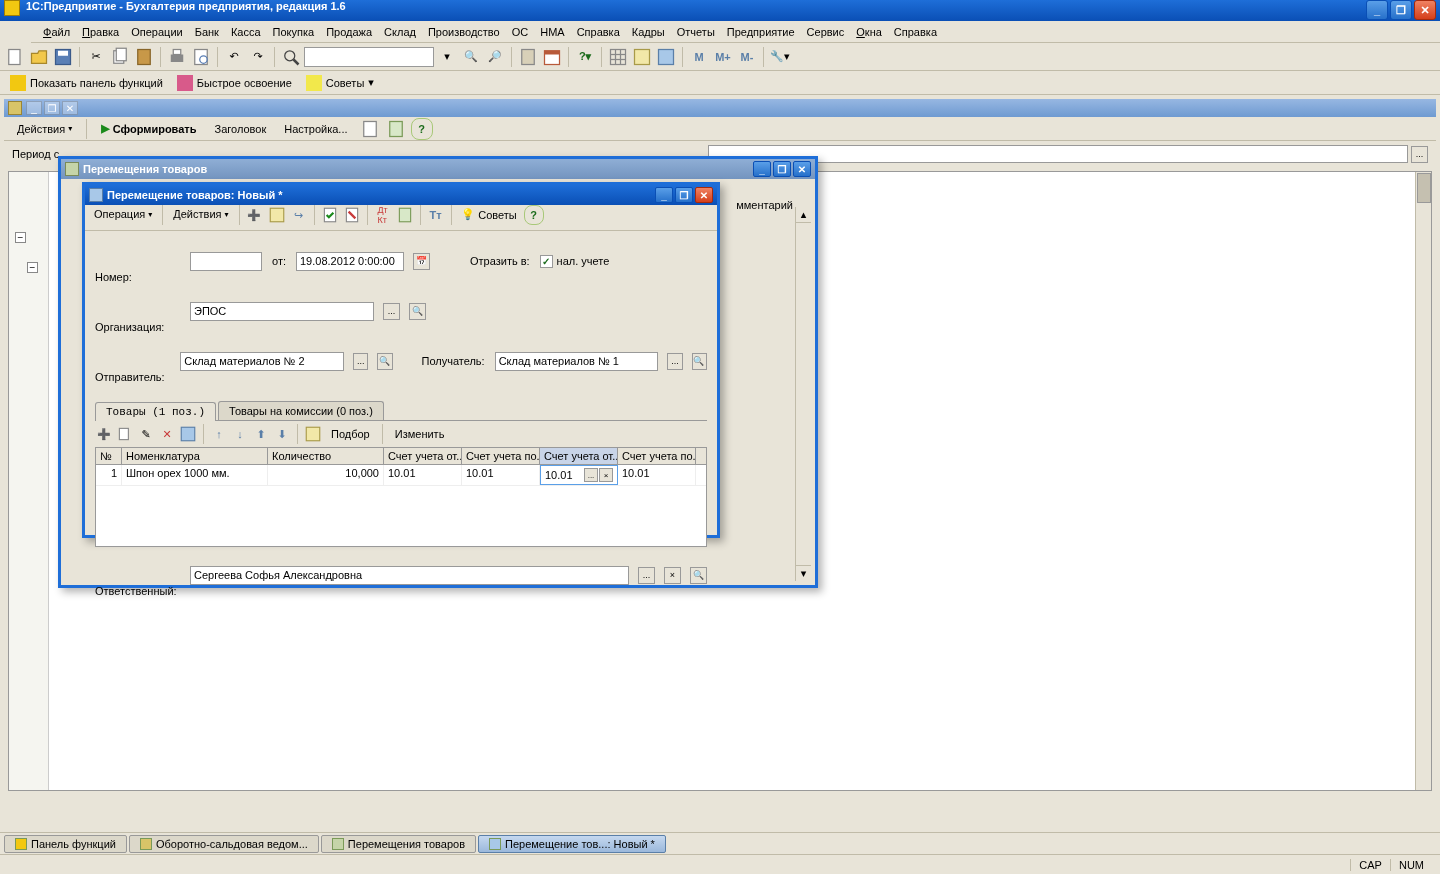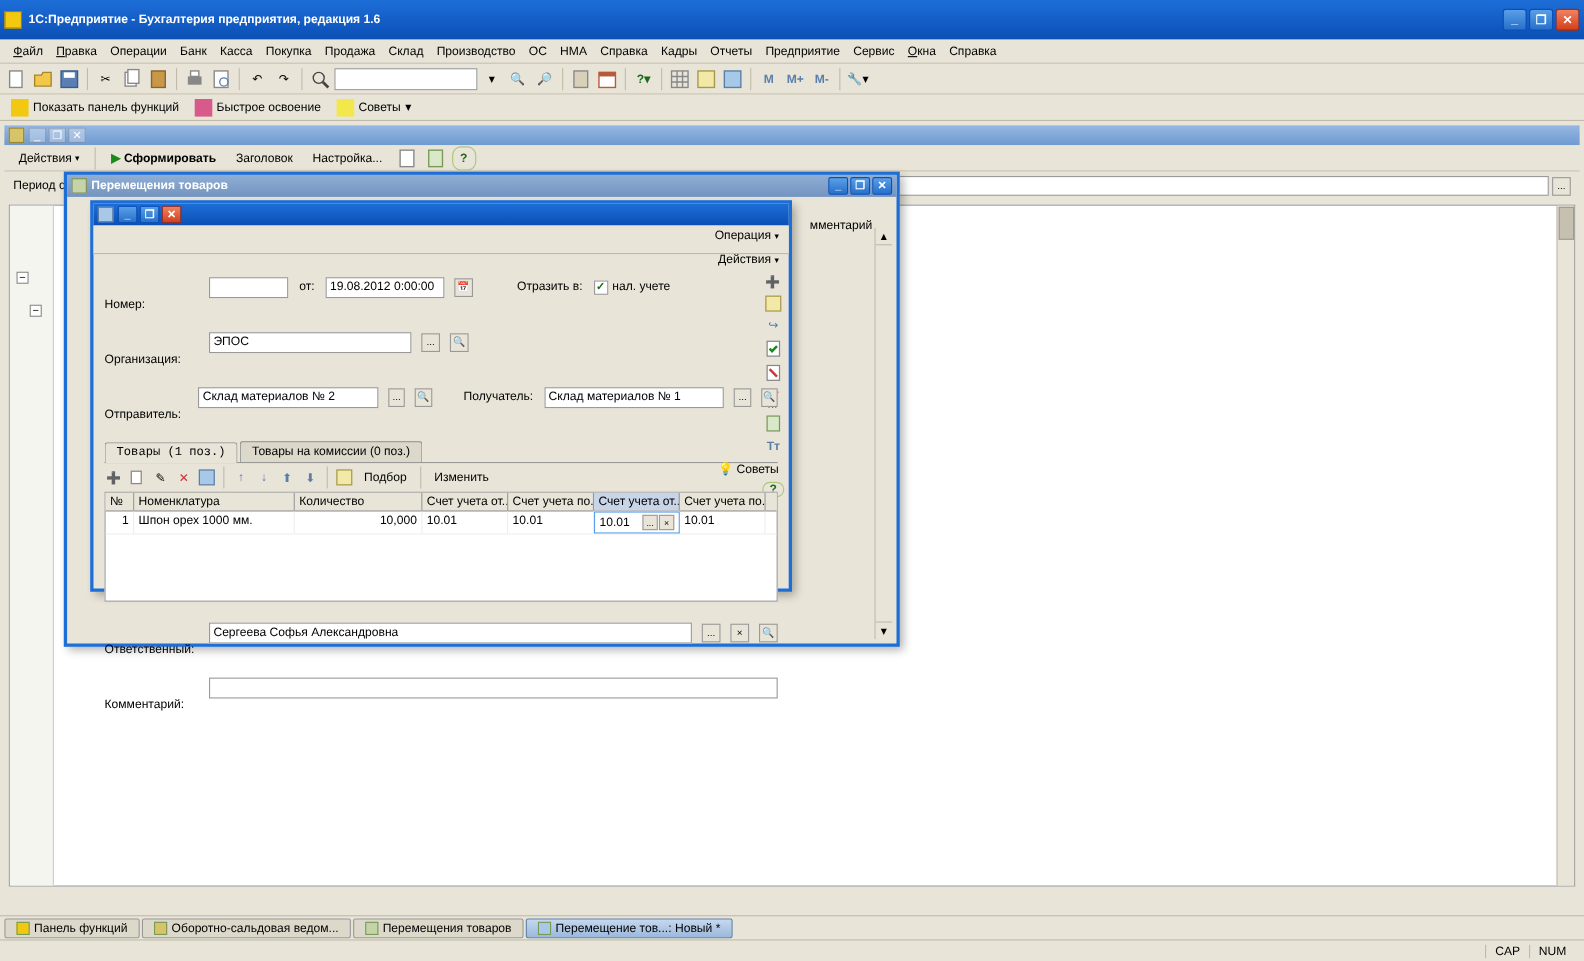--- a/index.html
+++ b/index.html
@@ -1,27 +1,27 @@
 <!DOCTYPE html>
 <html><head>
 <meta charset="utf-8">
 <style>
 * { box-sizing: border-box; margin: 0; padding: 0; font-family: Tahoma, Arial, sans-serif; font-size: 11px; }
 body { background: #e8e4d8; width: 1440px; height: 874px; overflow: hidden; position: relative; }
 
 
-.titlebar { background: linear-gradient(#1e6ed8, #0a4fb5); height: 36px; display: flex; align-items: center; padding: 0 4px; color: white; font-weight: bold; }
+.titlebar { background: linear-gradient(#1e6ed8, #0a4fb5); height: 21px; display: flex; align-items: flex-start; padding: 0 4px; color: white; font-weight: bold; }
 .titlebar .app-icon { width: 16px; height: 16px; background: #f2c811; margin-right: 6px; border: 1px solid #a27f05; }
 .titlebar-text { flex: 1; }
 .win-btns { display: flex; gap: 2px; }
 .win-btn { width: 22px; height: 20px; background: linear-gradient(#5a9fe8,#2670ca); border: 1px solid #0a4fb5; border-radius: 3px; display: flex; align-items: center; justify-content: center; color: white; font-weight: bold; cursor: pointer; }
 .win-btn.close { background: linear-gradient(#f08262,#d43f1b); border-color:#a72a0c; }
 
 
-.menubar { background: #e8e4d8; height: 22px; display: flex; align-items: center; padding: 0 6px; border-bottom: 1px solid #c0bba8; }
+.menubar { background: #e8e4d8; height: 22px; display: flex; align-items: center; padding: 0 6px; border-bottom: 1px solid #c0bba8; margin-left: 31px; }
 .menubar span { padding: 2px 6px; cursor: pointer; }
 .menubar span u { text-decoration: underline; }
 
 
 .toolbar { background: #e8e4d8; height: 28px; display: flex; align-items: center; padding: 0 4px; border-bottom: 1px solid #c0bba8; gap: 2px; }
 .tb-btn { width: 22px; height: 22px; display: flex; align-items: center; justify-content: center; cursor: pointer; border: 1px solid transparent; border-radius: 2px; }
 .tb-sep { width: 1px; height: 20px; background: #c0bba8; margin: 0 3px; }
 .tb-input { height: 20px; border: 1px solid #999; background: white; padding: 0 4px; }
 .tb-text { padding: 2px 6px; cursor: pointer; display: flex; align-items: center; gap: 4px; }
 .sub-titlebar { background: linear-gradient(#97b7e2,#6e9ad1); height: 18px; display:flex; align-items:center; color: #fff; padding: 0 4px; font-size: 11px; margin: 4px 4px 0 4px; }
@@ -45,21 +45,21 @@
 
 .modal { position:absolute; background:#e8e4d8; border:3px solid #1e6ed8; box-shadow: 4px 4px 8px rgba(0,0,0,0.3); }
 .modal-titlebar { background: linear-gradient(#1e6ed8,#0a4fb5); height:20px; display:flex; align-items:center; color:white; padding:0 4px; font-weight:bold; }
 .modal-titlebar.inactive { background: linear-gradient(#8faed5,#7394bf); }
 .modal-titlebar .micon { width:14px; height:14px; background:#c5d4a8; margin-right:4px; border:1px solid #7a8a58; }
 .modal-titlebar-text { flex:1; }
 .modal-win-btns { display:flex; gap:2px; }
 .modal-win-btn { width:18px; height:16px; background:linear-gradient(#5a9fe8,#2670ca); border:1px solid #0a4fb5; border-radius:2px; display:flex; align-items:center; justify-content:center; color:white; font-weight:bold; cursor:pointer; font-size:10px; }
 .modal-win-btn.close { background:linear-gradient(#f08262,#d43f1b); border-color:#a72a0c; }
 
-.modal-toolbar { background:#e8e4d8; height:26px; display:flex; align-items:flex-end; padding:0 4px; gap:2px; border-bottom:1px solid #c0bba8;flex-direction:column; }
+.modal-toolbar { background:#e8e4d8; height:26px; display:flex; align-items:flex-start; padding:0 4px; gap:2px; border-bottom:1px solid #c0bba8; }
 .modal-toolbar .mtb-btn { padding:2px 4px; cursor:pointer; border:1px solid transparent; display:flex; align-items:center; gap:3px; }
 .modal-toolbar .mtb-btn.dropdown::after { content:" ▾"; font-size:8px; }
 .modal-toolbar .mtb-icon { width:20px; height:20px; display:flex; align-items:center; justify-content:center; cursor:pointer; border:1px solid transparent; }
 
 .form-area { padding: 8px 10px; }
 .form-row { display:flex; align-items:center; margin-bottom: 6px; gap: 10px; }
 .form-label { width: 85px; margin-top: 32px; }
 .form-input { height:19px; border:1px solid #999; background:white; padding:0 3px; display:flex; align-items:center; }
 .select-btn { width:17px; height:17px; border:1px solid #999; background:#e8e4d8; display:flex; align-items:center; justify-content:center; cursor:pointer; font-size:9px; margin-left:-1px; }
 
@@ -306,20 +306,21 @@
   <div style="position:absolute; right:4px; top:48px; bottom:4px; width:16px; background:#e8e4d8; border-left:1px solid #c0bba8;">
     <div style="height:16px; display:flex; align-items:center; justify-content:center; border-bottom:1px solid #c0bba8">▴</div>
     <div style="position:absolute; bottom:0; height:16px; width:100%; display:flex; align-items:center; justify-content:center; border-top:1px solid #c0bba8">▾</div>
   </div>
   <div style="position:absolute; right:22px; top:40px; font-size:11px;">мментарий</div>
 </div>
 
 <div class="modal" style="left:82px; top:182px; width:638px; height:356px;">
   <div class="modal-titlebar">
     <div class="micon" style="background:#a8c8e8;border-color:#5a7fa8"></div>
+    <div class="modal-titlebar-text">Перемещение товаров: Новый *</div>
     <div class="modal-win-btns">
       <div class="modal-win-btn">_</div>
       <div class="modal-win-btn">❐</div>
       <div class="modal-win-btn close">✕</div>
     </div>
   </div>
   <div class="modal-toolbar">
     <div class="mtb-btn dropdown">Операция</div>
     <div class="tb-sep"></div>
     <div class="mtb-btn dropdown">Действия</div>
@@ -455,24 +456,20 @@
   </div>
 
   <div class="form-area" style="padding-top:6px">
     <div class="form-row">
       <div class="form-label">Ответственный:</div>
       <div class="form-input" style="flex:1">Сергеева Софья Александровна</div>
       <div class="select-btn">...</div>
       <div class="select-btn">×</div>
       <div class="select-btn">🔍</div>
     </div>
-    <div class="form-row">
-      <div class="form-label">Комментарий:</div>
-      <div class="form-input" style="flex:1"></div>
-    </div>
   </div>
 
 </div>
 
 <div class="taskbar">
   <div class="task">
       <div class="ticon" style="background:#f2c811"></div>
       <span>Панель функций</span>
     </div>
   <div class="task">

